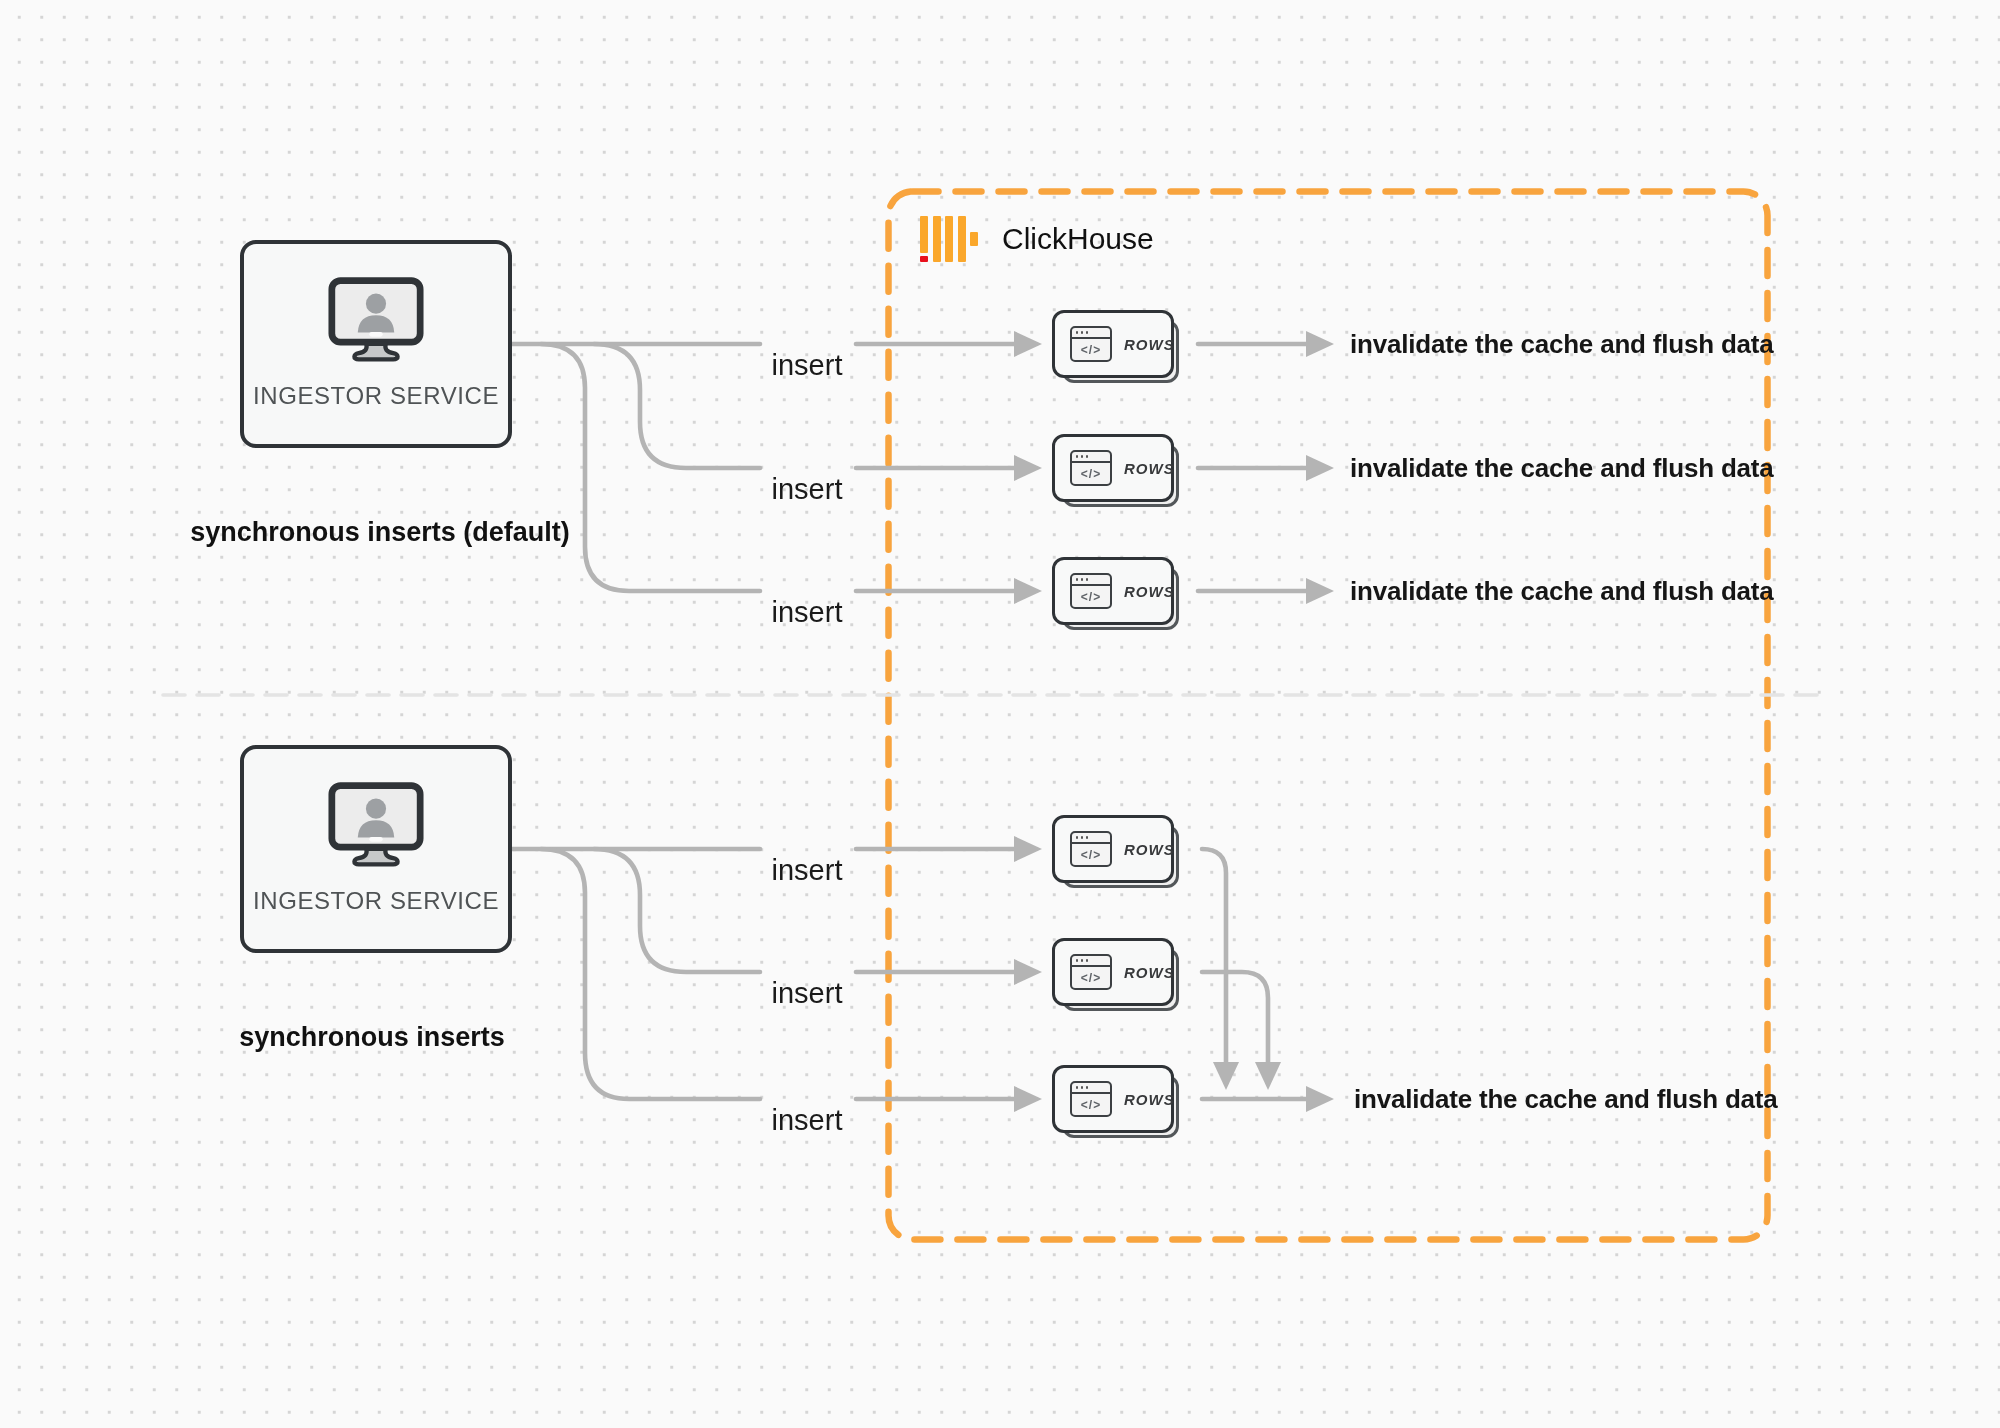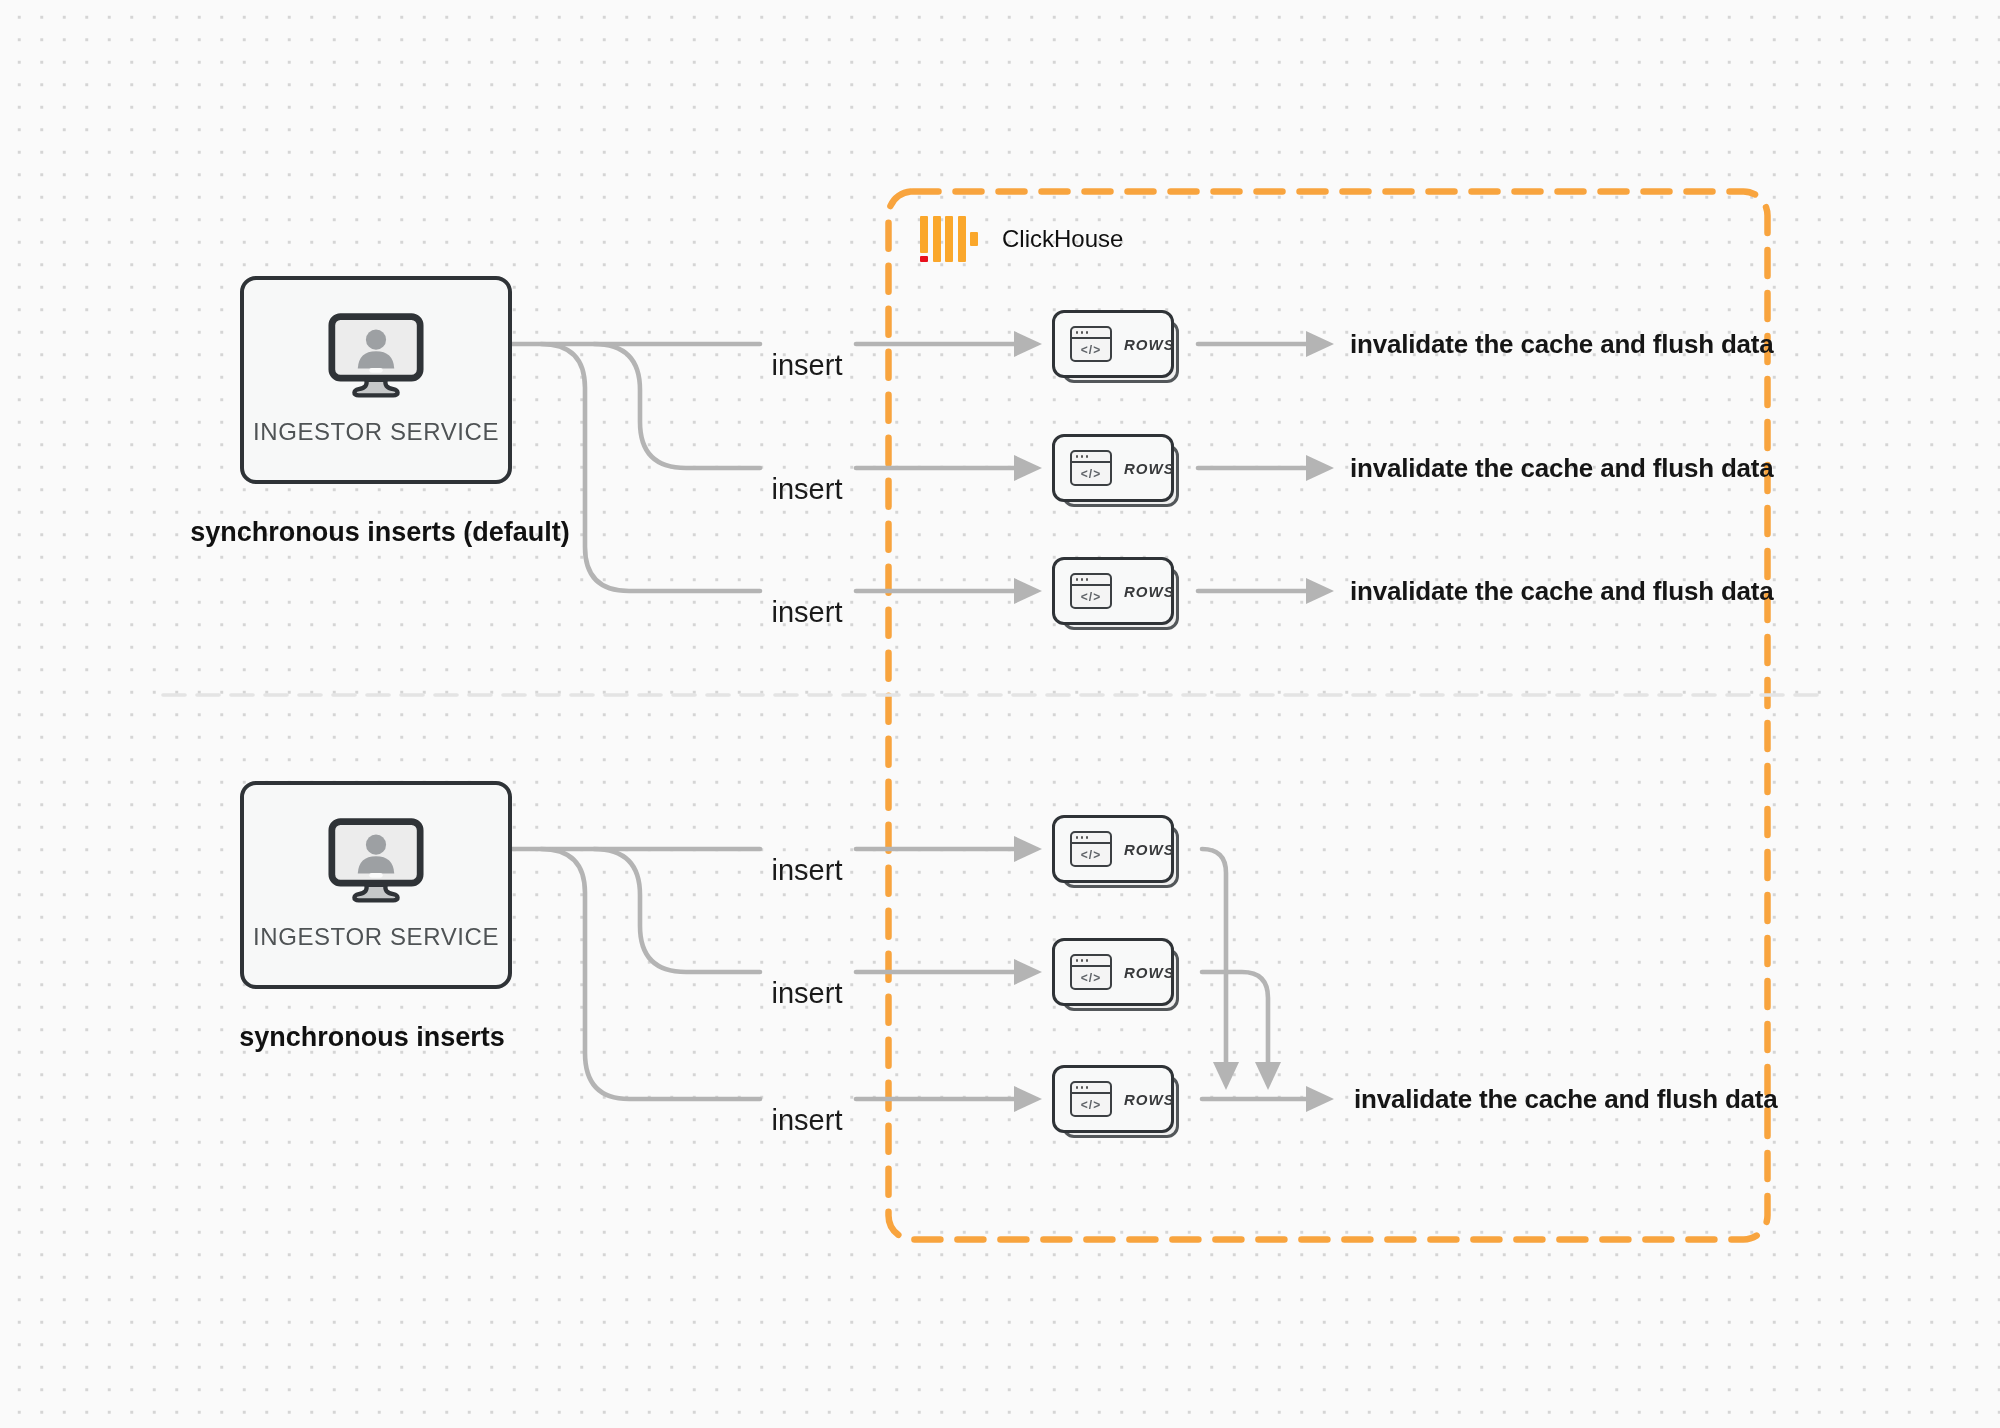--- a/index.html
+++ b/index.html
@@ -22,21 +22,21 @@
   svg.connector-layer{position:absolute;left:0;top:0;width:2000px;height:1428px;}
   .conn{stroke:var(--connector-gray);stroke-width:4.6;fill:none;stroke-linecap:round;}
   .head{fill:var(--connector-gray);stroke:none;}
   .ch-border{stroke:var(--accent-orange);stroke-width:6.5;fill:none;
              stroke-dasharray:26 17;stroke-linecap:round;}
   .divider{stroke:#e4e4e4;stroke-width:3.6;stroke-dasharray:22 12;stroke-linecap:round;fill:none;}
 
   .ingestor-box{
     left:240px;width:272px;height:208px;box-sizing:border-box;
     background:#f7f8f8;border:4.5px solid var(--node-border);border-radius:16px;
-    display:flex;flex-direction:column;align-items:center;padding-top:32px;gap:22px;margin-top:36px;
+    display:flex;flex-direction:column;align-items:center;padding-top:32px;gap:22px;
   }
   .ingestor-label{font-size:24px;color:#4f5355;letter-spacing:.6px;line-height:1;}
 
   .section-label{
     font-size:27px;font-weight:bold;color:#111;line-height:32px;white-space:nowrap;
     transform:translateX(-50%);
   }
 
   .insert-label{
     font-size:29px;color:#1a1a1a;line-height:34px;white-space:nowrap;transform:translateX(-50%);margin-top:21px;
@@ -69,21 +69,21 @@
   .code-glyph{font-size:12px;font-weight:600;color:#5f6368;letter-spacing:1px;line-height:1;}
   .rows-label{font-style:italic;font-size:15px;font-weight:700;color:#37393b;letter-spacing:1px;}
 
   .ch-logo{left:920px;top:214px;display:flex;align-items:center;gap:24px;height:50px;}
   .ch-bars{display:flex;align-items:flex-start;gap:4.5px;height:46px;}
   .ch-bar{width:8px;height:46px;border-radius:1px;background:var(--logo-yellow);}
   .ch-bar-first{width:8px;height:46px;display:flex;flex-direction:column;justify-content:space-between;}
   .ch-bar-top{width:8px;height:37px;border-radius:1px;background:var(--logo-yellow);}
   .ch-bar-red{width:8px;height:6.5px;border-radius:1px;background:var(--logo-red);}
   .ch-nub{width:8px;height:14px;border-radius:1px;background:var(--logo-yellow);margin-top:16px;}
-  .ch-wordmark{font-size:24px;font-weight:500;color:#101010;line-height:1;}
+  .ch-wordmark{font-size:30px;font-weight:500;color:#101010;line-height:1;}
 </style>
 </head>
 <body>
 
 <svg class="connector-layer">
 
   <rect class="ch-border" x="888.5" y="191.5" width="879" height="1048" rx="24" ry="24"></rect>
 
   <path class="divider" d="M 163 695 H 1817"></path>
 

